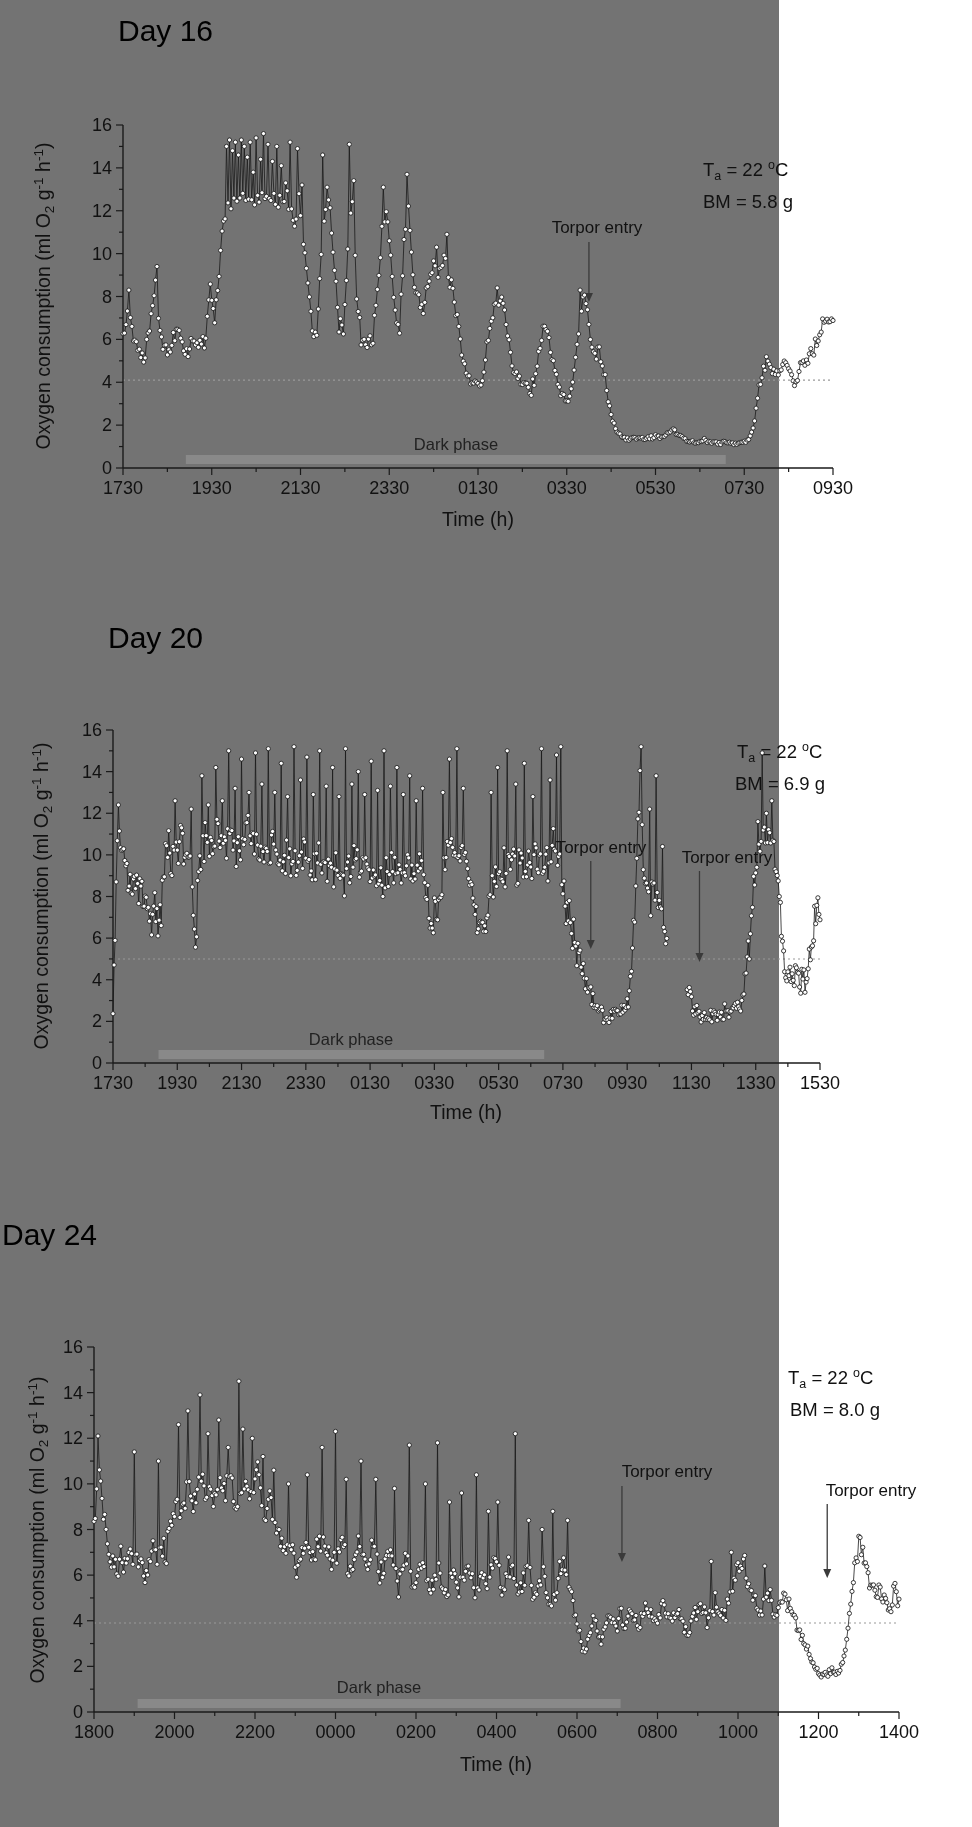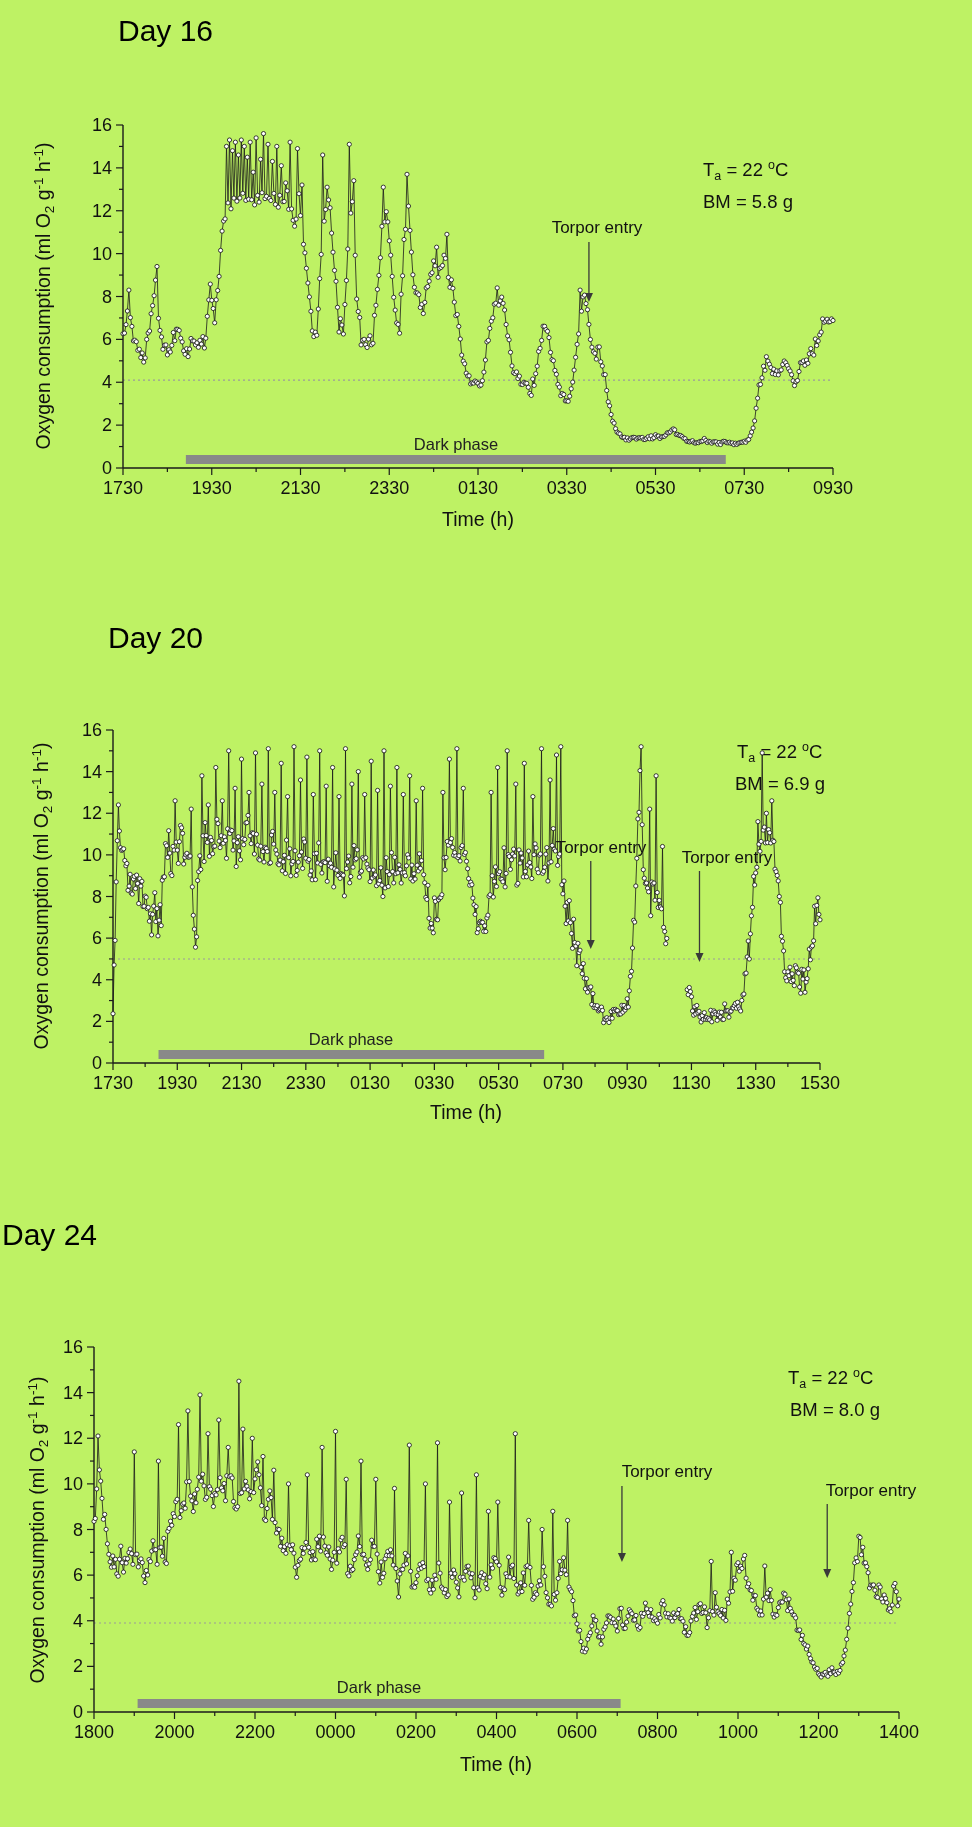--- a/index.html
+++ b/index.html
@@ -1,16 +1,16 @@
 <!DOCTYPE html>
 <html><head>
 <meta charset="utf-8">
 <style>
   html,body{margin:0;padding:0;background:#fff;}
-  #canvas{position:relative;width:972px;height:1827px;background:#bef264;font-family:"Liberation Sans",sans-serif;}
+  #canvas{position:relative;width:779px;height:1827px;background:#737373;font-family:"Liberation Sans",sans-serif;}
   svg text{fill:#111;}
   .chart-title{font-size:30px;fill:#000;}
   .anno{font-size:18.5px;}
   .torpor{font-size:17px;text-anchor:middle;}
   .darklab{font-size:16.5px;text-anchor:middle;fill:#222;}
   .axlab{font-size:19.5px;text-anchor:middle;}
   .ticklab{font-size:18px;}
 </style>
 </head>
 <body>

